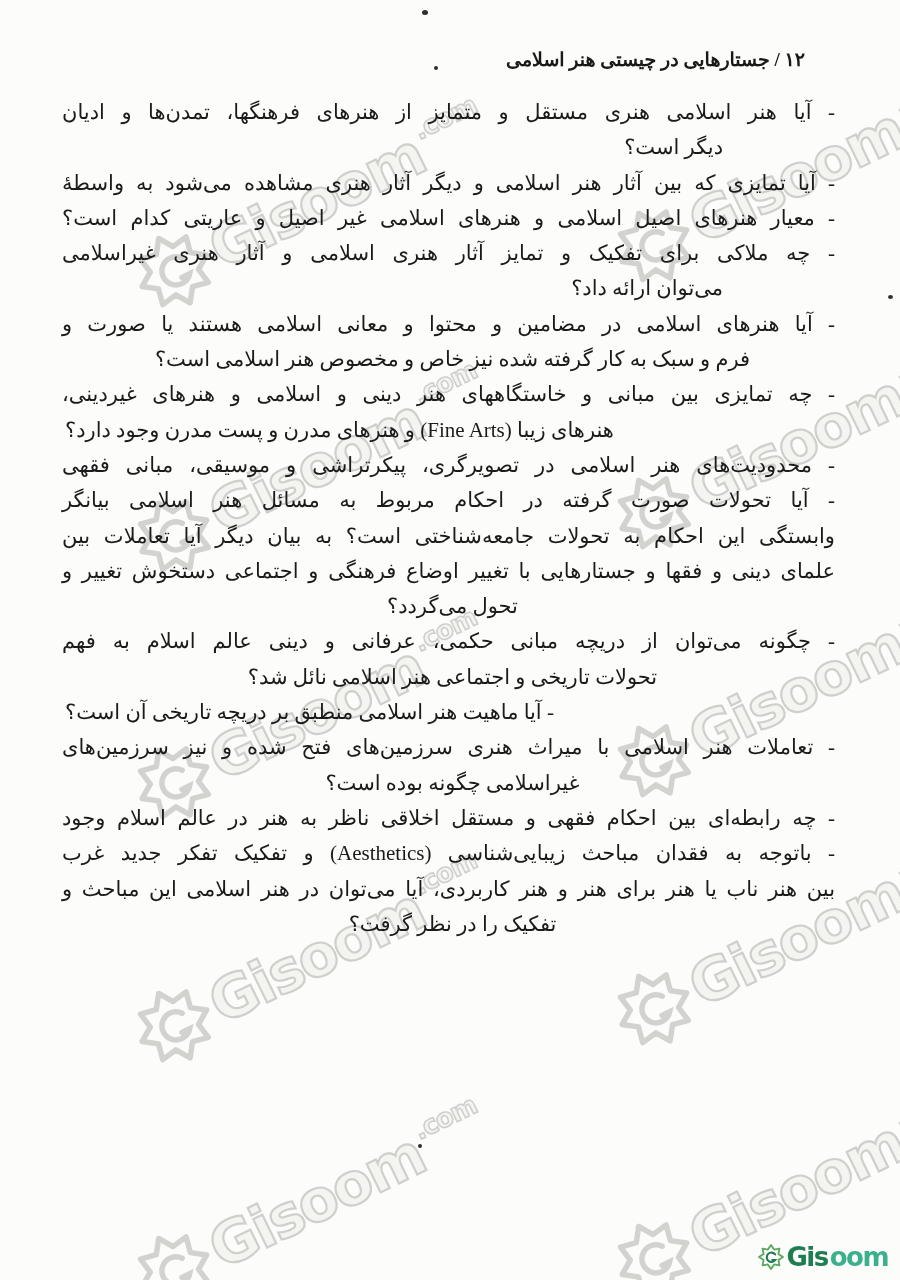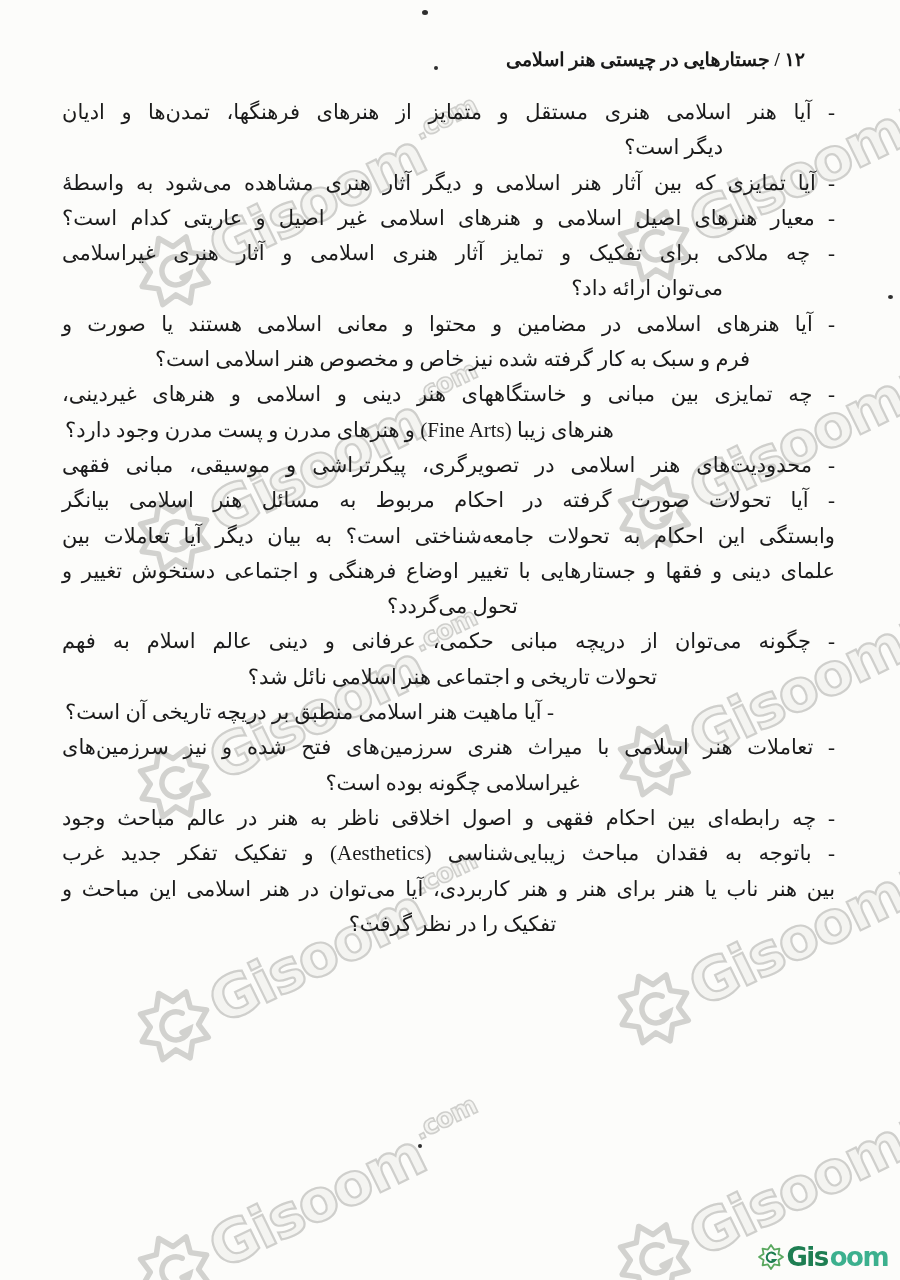--- a/index.html
+++ b/index.html
@@ -231,21 +231,21 @@
         <div class="line l-center">تحولات تاریخی و اجتماعی هنر اسلامی نائل شد؟</div>
       </div>
       <div>
         <div class="line l-left">- آیا ماهیت هنر اسلامی منطبق بر دریچه تاریخی آن است؟</div>
       </div>
       <div>
         <div class="line l-full">- تعاملات هنر اسلامی با میراث هنری سرزمین‌های فتح شده و نیز سرزمین‌های</div>
         <div class="line l-center">غیراسلامی چگونه بوده است؟</div>
       </div>
       <div>
-        <div class="line l-full">- چه رابطه‌ای بین احکام فقهی و اصول اخلاقی ناظر به هنر در عالم مباحث وجود</div>
+        <div class="line l-full">- چه رابطه‌ای بین احکام فقهی و مستقل اخلاقی ناظر به هنر در عالم اسلام وجود</div>
       </div>
       <div>
         <div class="line l-full">- باتوجه به فقدان مباحث زیبایی‌شناسی (Aesthetics) و تفکیک تفکر جدید غرب</div>
         <div class="line l-full">بین هنر ناب یا هنر برای هنر و هنر کاربردی، آیا می‌توان در هنر اسلامی این مباحث و</div>
         <div class="line l-center">تفکیک را در نظر گرفت؟</div>
       </div>
     </div>
 
   <div class="logo">
     <span class="logo-star-icon">

